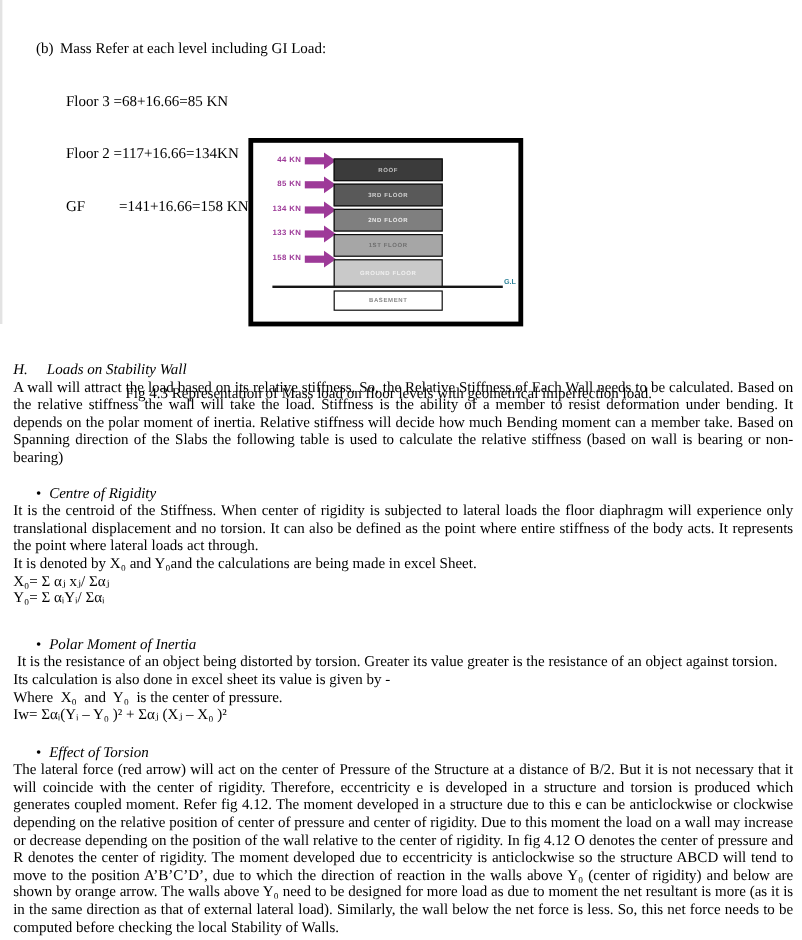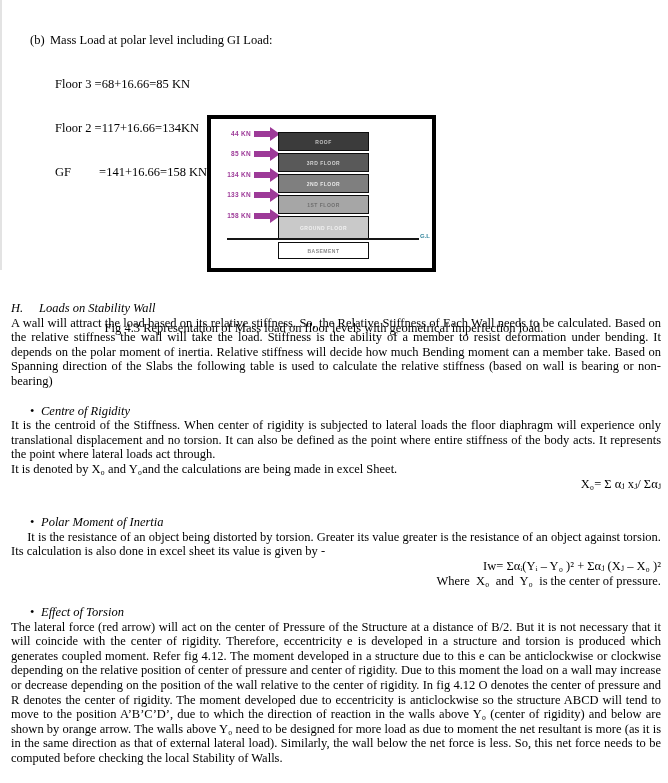--- a/index.html
+++ b/index.html
@@ -42,31 +42,31 @@
   
   .content{position:absolute;left:11px;top:301px;width:650px;}
   .just{text-align:justify;}
   .h-head{display:flex;font-style:italic;}
   .h-head .h-tag{width:28px;}
   .bullet-line{display:flex;margin-top:15px;}
   .bullet-line .dot{width:11px;padding-left:19px;}
   .bullet-line .b-title{font-style:italic;}
   .bullet-line.polar{margin-top:24px;}
   .bullet-line.torsion{margin-top:17px;}
-  .formula{white-space:pre-wrap;text-align:right;}
+  .formula{white-space:pre-wrap;}
 </style>
 </head>
 <body>
 
 <div class="edge-strip"></div>
 
 <div class="mass-load">
   <div class="ml-head">
     <span class="tag">(b)</span>
-    <span>Mass Load at polar level including GI Load:</span>
+    <span>Mass Refer at each level including GI Load:</span>
   </div>
   <div class="ml-line">Floor 3 =68+16.66=85 KN</div>
   <div class="ml-line">Floor 2 =117+16.66=134KN</div>
   <div class="ml-line">GF         =141+16.66=158 KN</div>
 </div>
 
 <div class="figure">
   <div class="fig-inner">
 
     <div class="arrow-row" style="top:7px">
@@ -141,29 +141,30 @@
   </div>
   <div class="just">A wall will attract the load based on its relative stiffness. So, the Relative Stiffness of Each Wall needs to be calculated. Based on the relative stiffness the wall will take the load. Stiffness is the ability of a member to resist deformation under bending. It depends on the polar moment of inertia. Relative stiffness will decide how much Bending moment can a member take. Based on Spanning direction of the Slabs the following table is used to calculate the relative stiffness (based on wall is bearing or non-bearing)</div>
 
   <div class="bullet-line">
     <span class="dot">•</span>
     <span class="b-title">Centre of Rigidity</span>
   </div>
   <div class="just">It is the centroid of the Stiffness. When center of rigidity is subjected to lateral loads the floor diaphragm will experience only translational displacement and no torsion. It can also be defined as the point where entire stiffness of the body acts. It represents the point where lateral loads act through.</div>
   <div>It is denoted by X₀ and Y₀and the calculations are being made in excel Sheet.</div>
   <div class="formula">X₀= Σ αⱼ xⱼ/ Σαⱼ</div>
+  <div class="formula">Y₀= Σ αᵢYᵢ/ Σαᵢ</div>
 
   <div class="bullet-line polar">
     <span class="dot">•</span>
     <span class="b-title">Polar Moment of Inertia</span>
   </div>
   <div class="just formula"> It is the resistance of an object being distorted by torsion. Greater its value greater is the resistance of an object against torsion.</div>
   <div>Its calculation is also done in excel sheet its value is given by -</div>
+  <div class="formula">Where  X₀  and  Y₀  is the center of pressure.</div>
   <div class="formula">Iw= Σαᵢ(Yᵢ – Y₀ )² + Σαⱼ (Xⱼ – X₀ )²</div>
-  <div class="formula">Where  X₀  and  Y₀  is the center of pressure.</div>
 
   <div class="bullet-line torsion">
     <span class="dot">•</span>
     <span class="b-title">Effect of Torsion</span>
   </div>
   <div class="just">The lateral force (red arrow) will act on the center of Pressure of the Structure at a distance of B/2. But it is not necessary that it will coincide with the center of rigidity. Therefore, eccentricity e is developed in a structure and torsion is produced which generates coupled moment. Refer fig 4.12. The moment developed in a structure due to this e can be anticlockwise or clockwise depending on the relative position of center of pressure and center of rigidity. Due to this moment the load on a wall may increase or decrease depending on the position of the wall relative to the center of rigidity. In fig 4.12 O denotes the center of pressure and R denotes the center of rigidity. The moment developed due to eccentricity is anticlockwise so the structure ABCD will tend to move to the position A’B’C’D’, due to which the direction of reaction in the walls above Y₀ (center of rigidity) and below are shown by orange arrow. The walls above Y₀ need to be designed for more load as due to moment the net resultant is more (as it is in the same direction as that of external lateral load). Similarly, the wall below the net force is less. So, this net force needs to be computed before checking the local Stability of Walls.</div>
 
 </div>
 
 </body></html>

